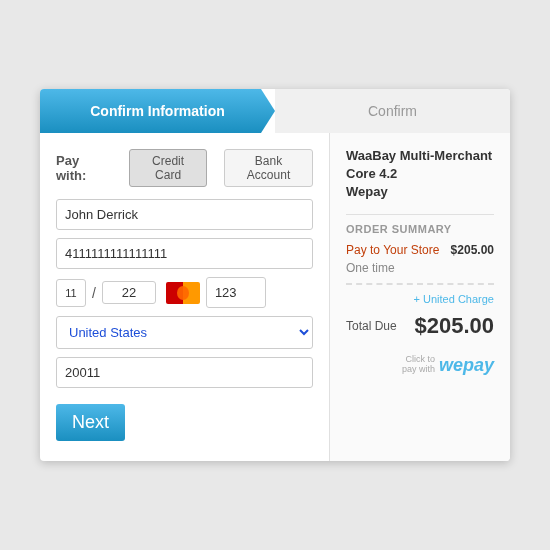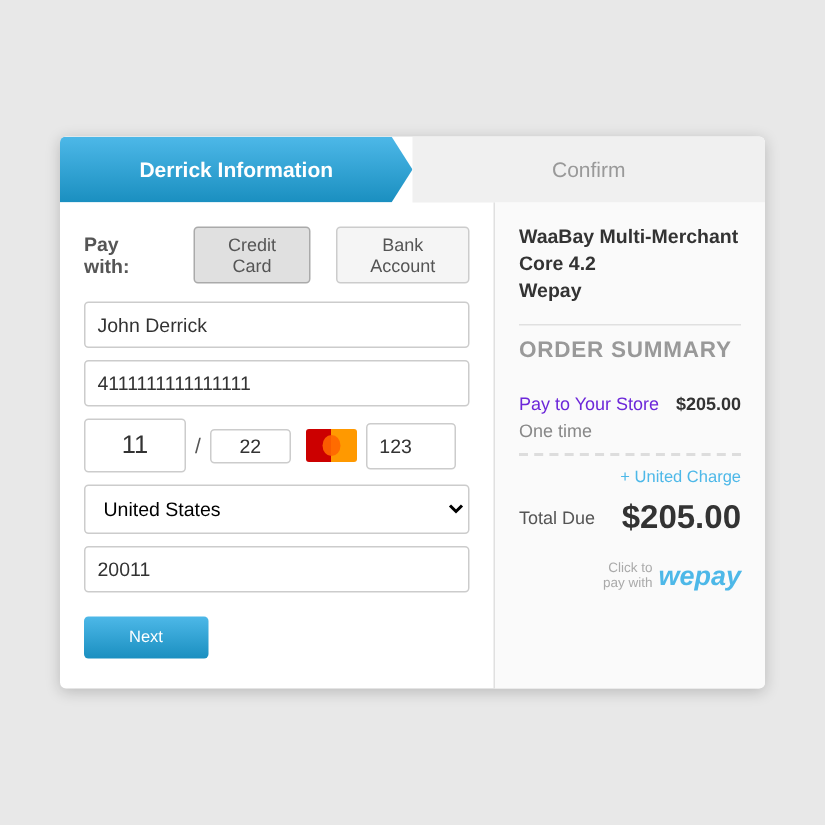--- a/index.html
+++ b/index.html
@@ -92,25 +92,25 @@
       margin-bottom: 8px;
       outline: none;
     }
     .expiry-row {
       display: flex;
       align-items: center;
       gap: 6px;
       margin-bottom: 8px;
     }
     .expiry-month {
-      width: 68px;
+      width: 30px;
       border: 1px solid #ccc;
       border-radius: 3px;
       padding: 7px 8px;
-      font-size: 17px;
+      font-size: 11px;
       color: #333;
       text-align: center;
       outline: none;
     }
     .slash {
       color: #555;
       font-size: 14px;
     }
     .expiry-year {
       width: 54px;
@@ -147,67 +147,67 @@
       font-size: 13px;
       color: #333;
       outline: none;
     }
     .country-select {
       width: 100%;
       border: 1px solid #ccc;
       border-radius: 3px;
       padding: 7px 8px;
       font-size: 13px;
-      color: #000000;
+      color: #1d4ed8;
       margin-bottom: 8px;
       outline: none;
       appearance: auto;
       background: #fff;
     }
     .next-btn {
       background: linear-gradient(to bottom, #4db8e8, #1a8fc0);
       color: #fff;
       border: none;
       border-radius: 3px;
-      padding: 8px 30px;
-      font-size: 11px;
+      padding: 8px 16px;
+      font-size: 18px;
       cursor: pointer;
       margin-top: 8px;
     }
     
     .right-panel {
       flex: 1;
       padding: 14px 16px;
       background: #fafafa;
     }
     .merchant-title {
       font-size: 13px;
       color: #333;
       font-weight: bold;
       margin-bottom: 12px;
       line-height: 1.4;
     }
     .order-summary-label {
-      font-size: 15px;
+      font-size: 11px;
       color: #999;
       font-weight: bold;
       letter-spacing: 0.5px;
       border-top: 1px solid #e0e0e0;
       padding-top: 8px;
-      margin-bottom: 20px;
+      margin-bottom: 8px;
     }
     .summary-row {
       display: flex;
       justify-content: space-between;
       align-items: center;
       margin-bottom: 4px;
     }
     .summary-desc {
       font-size: 12px;
-      color: #6d28d9;
+      color: #c2410c;
     }
     .summary-amount {
       font-size: 12px;
       color: #333;
       font-weight: bold;
     }
     .one-time {
       font-size: 12px;
       color: #888;
       margin-bottom: 6px;
@@ -258,21 +258,21 @@
       font-style: italic;
     }
   </style>
 </head>
 <body>
 
 <div class="modal">
 
   <div class="header">
     <div class="tab-payment">
-      <span>Derrick Information</span>
+      <span>Confirm Information</span>
     </div>
     <div class="tab-confirm">
       <span>Confirm</span>
     </div>
   </div>
 
   <div class="body">
 
     <div class="left-panel">
       

